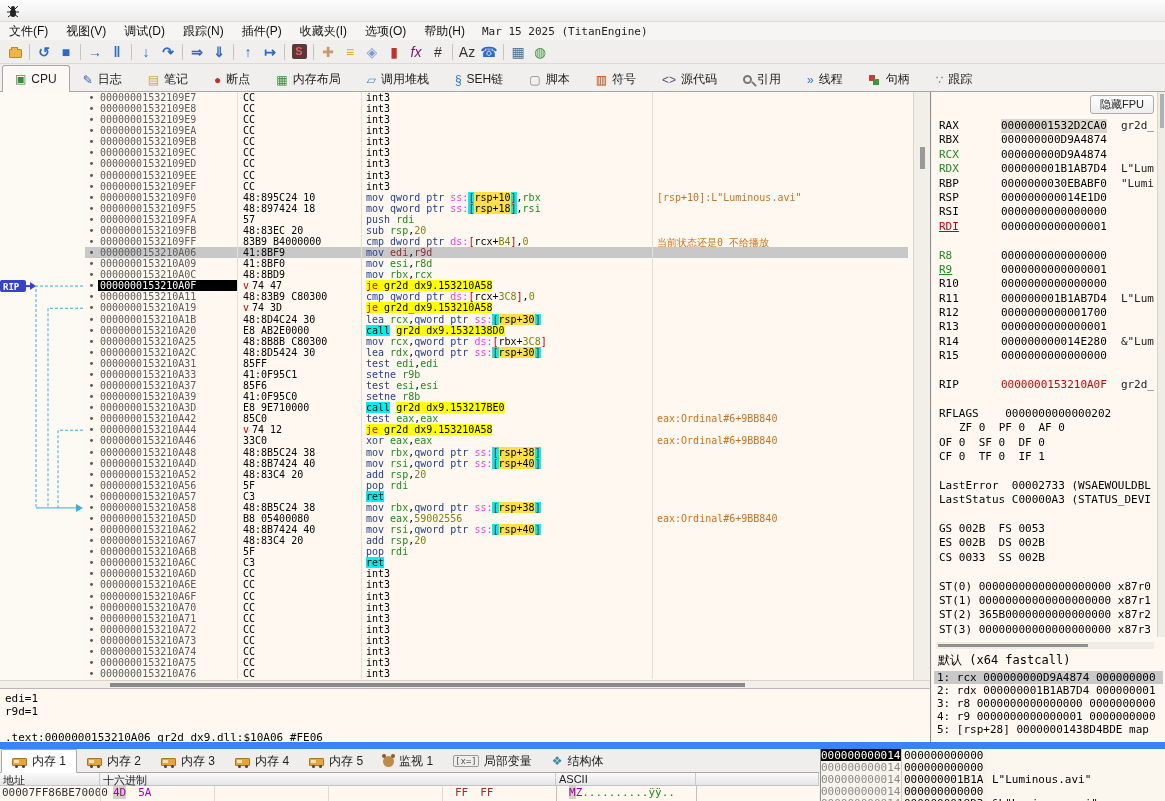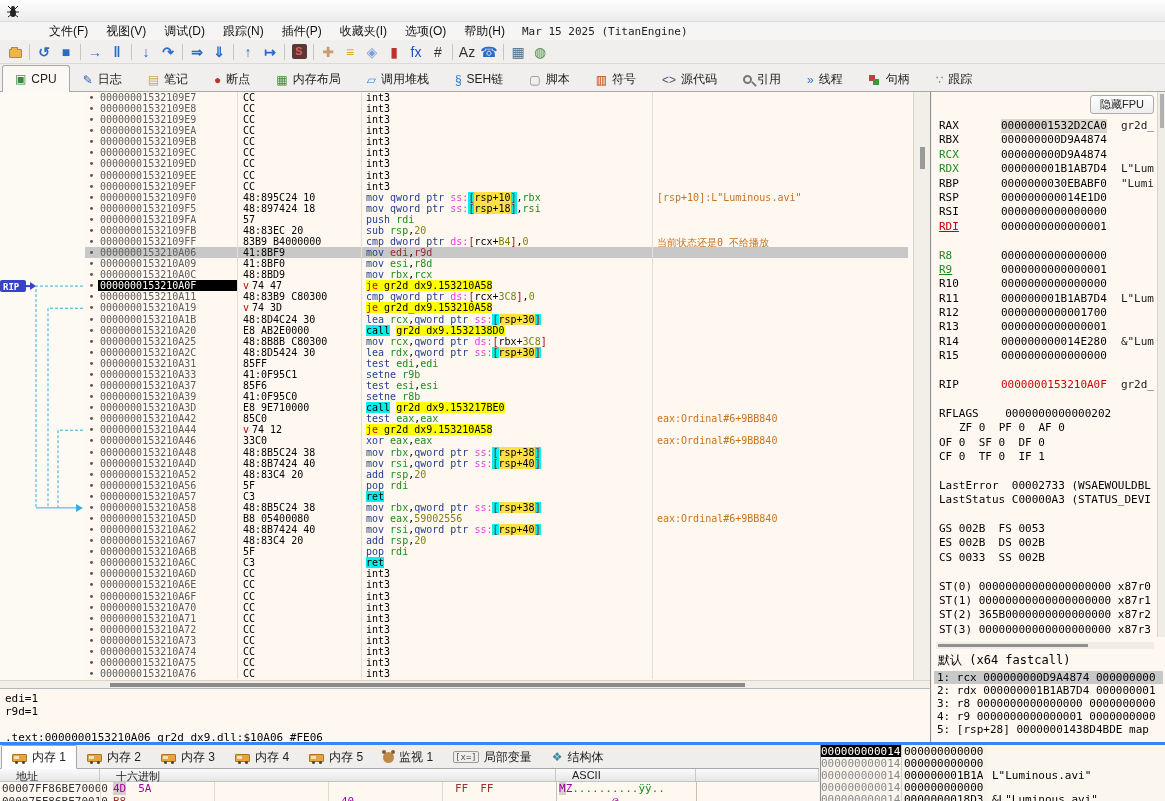--- a/index.html
+++ b/index.html
@@ -78,31 +78,31 @@
   #reghsb { position:absolute; top:550px; left:4px; width:218px; height:7px; background:#F0EDE6; }
   #reghsb .thumb { position:absolute; left:2px; top:2px; width:150px; height:3px; background:#909090; }
   #regvsb { position:absolute; top:0; right:0; width:8px; height:545px; background:#F0EDE6; border-left:1px solid #DCD4C8; }
   #regvsb .thumb { position:absolute; top:2px; left:2px; width:4px; height:34px; background:#B0B0B0; }
   #convtitle { position:absolute; top:560px; left:6px; font:12px "DejaVu Sans Mono",monospace; color:#000; }
   #arglist { position:absolute; top:579px; left:2px; right:2px; font:11px "DejaVu Sans Mono",monospace; }
   .argrow { height:13px; line-height:13px; padding-left:3px; white-space:pre; overflow:hidden; color:#000; }
   .argrow.sel { background:#C8C8C8; }
 
   
-  #bottom { position:absolute; top:742px; left:0; width:1165px; height:59px; border-top:3px solid #3b82f6; }
+  #bottom { position:absolute; top:742px; left:0; width:1165px; height:59px; border-top:7px solid #3b82f6; }
   #dumppane { position:absolute; left:0; top:0; width:819px; height:58px; background:#FFF8F0; }
   .btabs { height:24px; display:flex; align-items:flex-end; background:#EFEEEC; border-bottom:1px solid #A8A8A8; padding-left:1px; }
   .btab { height:22px; padding:0 10px; display:flex; align-items:center; gap:5px; font-size:12px; color:#222; }
   .btab.active { background:#FFFFFF; border:1px solid #A8A8A8; border-bottom:1px solid #FFF; height:24px; margin-bottom:-1px; border-top-left-radius:2px; border-top-right-radius:2px; }
   .dhead { height:13px; display:flex; background:linear-gradient(#FAFAFA,#E6E6E6); border-bottom:1px solid #C4C4C4; font-size:11px; color:#222; }
-  .dh { padding-left:16px; border-right:1px solid #C8C8C8; }
+  .dh { padding-left:3px; border-right:1px solid #C8C8C8; }
   .drow { height:13px; line-height:13px; display:flex; font:11px "DejaVu Sans Mono",monospace; }
   .d-addr { width:100px; color:#333; padding-left:2px; }
   .d-group { width:114px; display:flex; justify-content:space-evenly; border-left:1px solid #E2DACC; }
-  .d-ascii { width:140px; border-left:1px solid #C8C0B2; padding-left:2px; white-space:pre; }
+  .d-ascii { width:140px; border-left:1px solid #C8C0B2; padding-left:12px; white-space:pre; }
   .d-fill { flex:1; border-left:1px solid #C8C0B2; }
   .hb-p { color:#A000A0; } .hb-pg { color:#A000A0; background:#D4D0C8; }
   .hb-g { color:#1E8A1E;margin-top:29px; } .hb-r { color:#A03030; }
   #stackpane { position:absolute; left:820px; top:0; width:345px; height:58px; background:#F8F4EC; border-left:1px solid #8E8E8E; }
   .srow { height:12px; line-height:12px; display:flex; font:11px "DejaVu Sans Mono",monospace; white-space:pre; }
   .s-addr { width:80px; color:#8A8A8A; }
   .s-addr.selected { background:#000; color:#FFF; }
   .s-val { width:86px; color:#000; border-left:1px solid #D4CCBE; padding-left:2px; }
   .s-ann { flex:1; color:#000; padding-left:5px; background:#FBF7EF; }
 
@@ -135,21 +135,21 @@
         <line x1="13" y1="8" x2="9" y2="8"></line>
       <line x1="2" y1="13" x2="6" y2="10"></line>
         <line x1="12" y1="13" x2="8" y2="10"></line>
     </g>
     <circle cx="7" cy="4" r="2" fill="#222"></circle>
       <ellipse cx="7" cy="9" rx="3" ry="4" fill="#222"></ellipse>
   </svg>
 </div>
 
 <div class="menubar">
-  <span id="menuitems" style="display: flex; margin-left: 40px;">
+  <span id="menuitems" style="display: flex;">
       <span class="menu-item">文件(F)</span>
       <span class="menu-item">视图(V)</span>
       <span class="menu-item">调试(D)</span>
       <span class="menu-item">跟踪(N)</span>
       <span class="menu-item">插件(P)</span>
       <span class="menu-item">收藏夹(I)</span>
       <span class="menu-item">选项(O)</span>
       <span class="menu-item">帮助(H)</span>
     </span>
   <span class="build-date">Mar 15 2025 (TitanEngine)</span>
@@ -205,21 +205,21 @@
     <div class="tb">
       <span class="gi" style="color: rgb(216, 176, 48);">≡</span>
     </div>
     <div class="tb">
       <span class="gi" style="color: rgb(122, 155, 212);">◈</span>
     </div>
     <div class="tb">
       <span class="gi" style="color: rgb(192, 48, 48);">▮</span>
     </div>
     <div class="tb">
-      <span class="gi" style="color: #1d4ed8;  text-align: right;">fx</span>
+      <span class="gi" style="color: #701a75; font-style: italic; text-align: right;">fx</span>
     </div>
     <div class="tb">
       <span class="gi" style="color: rgb(51, 51, 51);">#</span>
     </div>
     <div class="sep"></div>
     <div class="tb">
       <span class="gi" style="color: rgb(51, 51, 51);">Az</span>
     </div>
     <div class="tb">
       <span class="gi" style="color: rgb(43, 107, 200);">☎</span>

